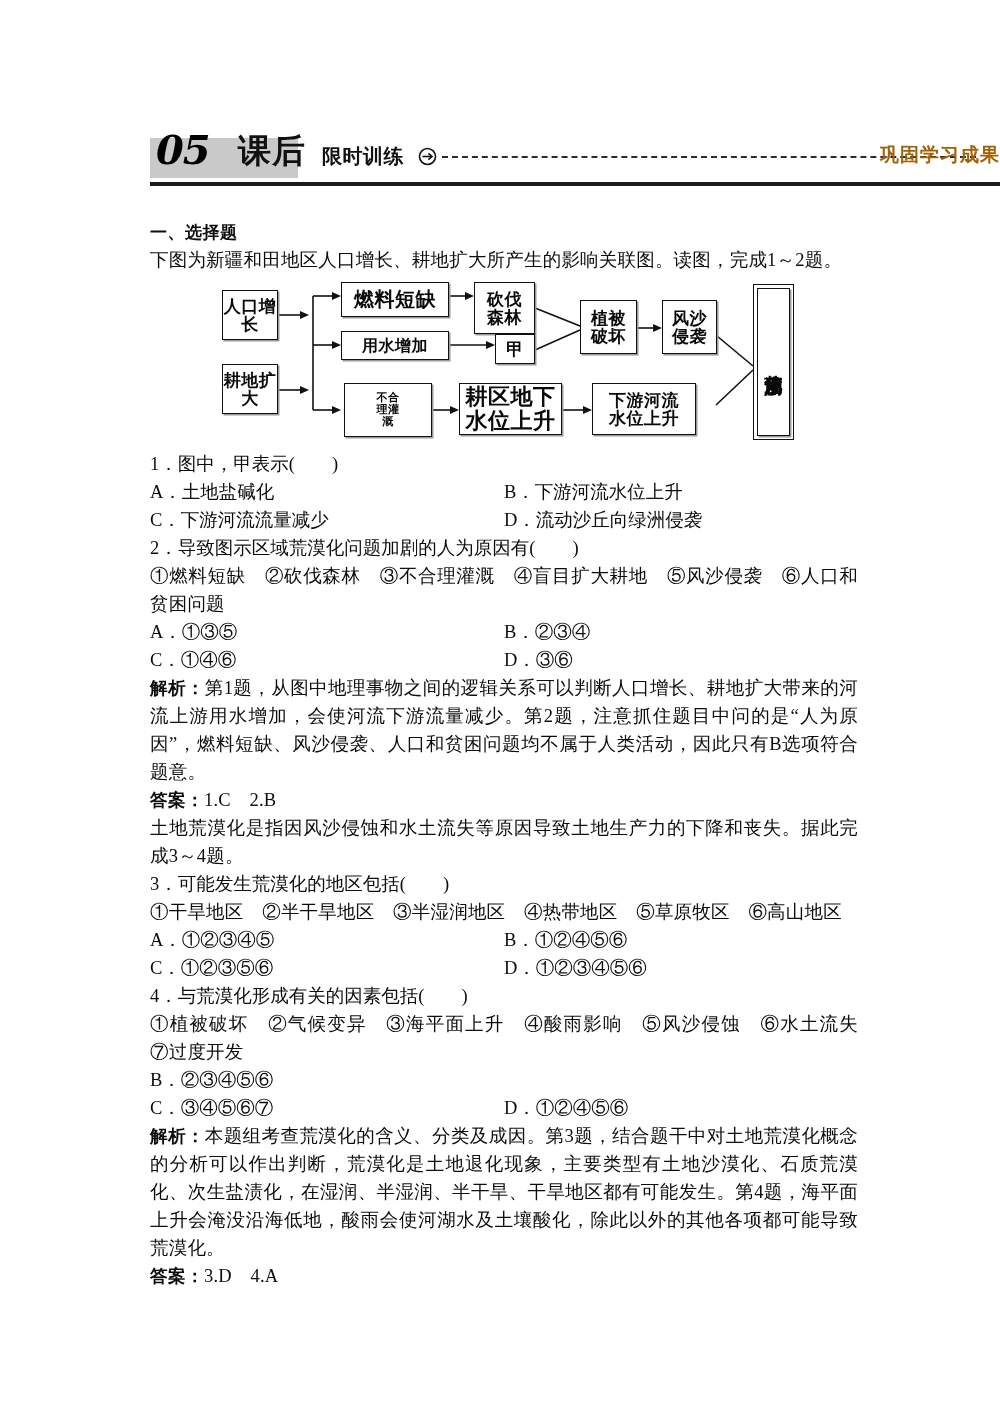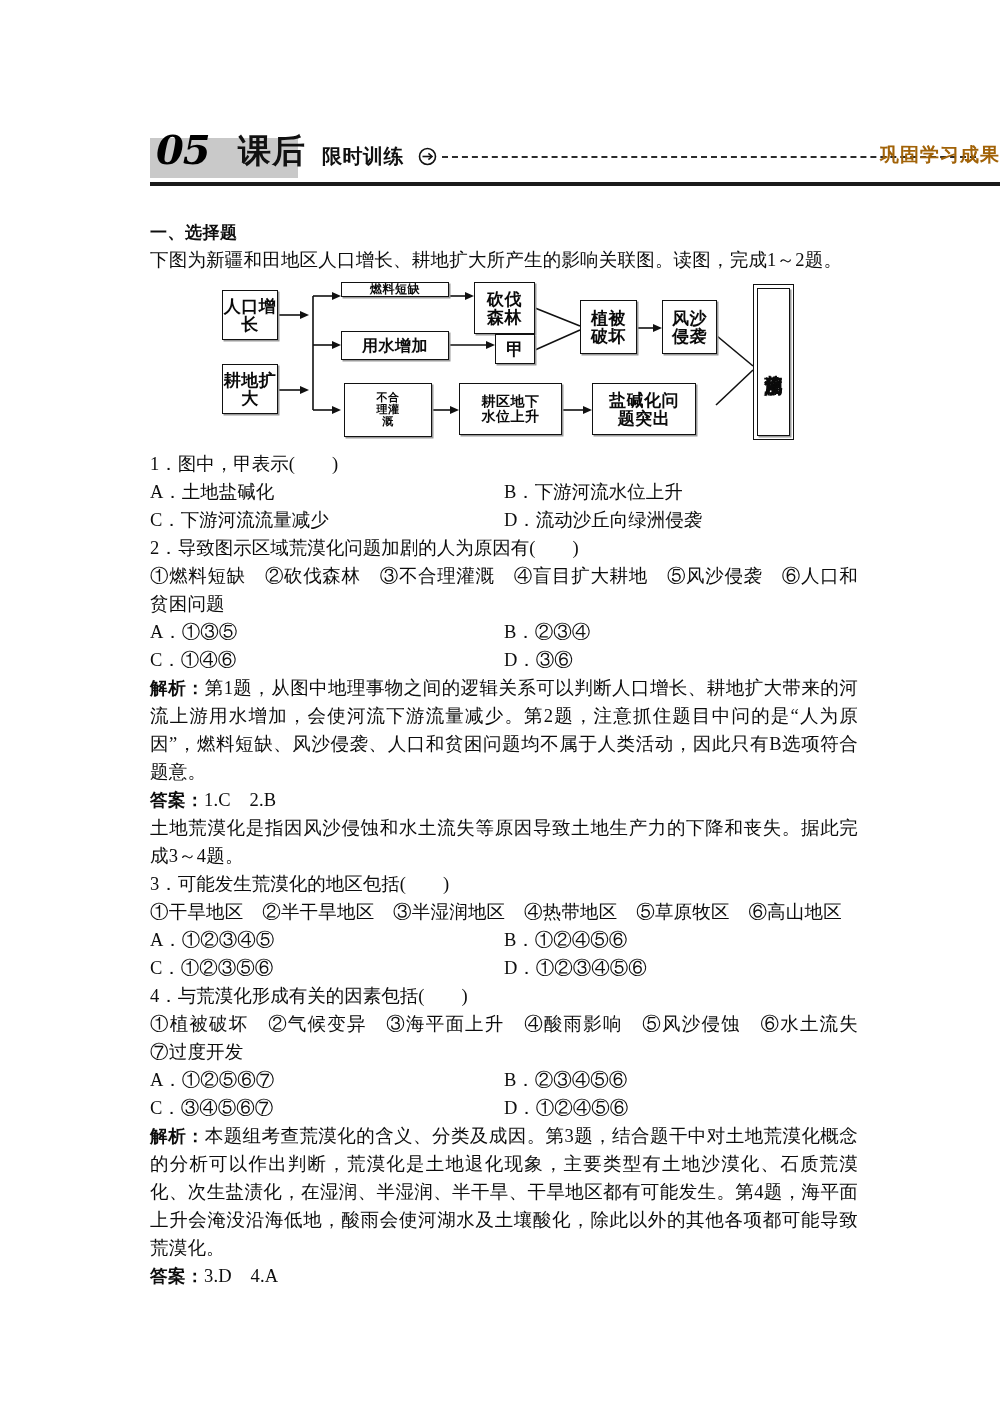--- a/index.html
+++ b/index.html
@@ -277,21 +277,21 @@
       </svg>
 
       <div class="dbox" style="left:72px; top:10px; width:56px; height:50px; font-size:17px;">
         <span style="display:block;">人口增长</span>
       </div>
 
       <div class="dbox" style="left:72px; top:84px; width:56px; height:50px; font-size:17px;">
         <span style="display:block;">耕地扩大</span>
       </div>
 
-      <div class="dbox" style="left:191px; top:2px; width:108px; height:15px; font-size:12px;">
+      <div class="dbox" style="left:191px; top:2px; width:108px; height:35px; font-size:20px;">
         <span>燃料短缺</span>
       </div>
 
       <div class="dbox" style="left:191px; top:51px; width:108px; height:29px; font-size:16px;">
         <span>用水增加</span>
       </div>
 
       <div class="dbox" style="left:194px; top:103px; width:88px; height:54px; font-size:11px;">
         <span style="display:block; width:2.2em;">不合理灌溉</span>
       </div>
@@ -305,26 +305,26 @@
       </div>
 
       <div class="dbox" style="left:430px; top:20px; width:57px; height:54px; font-size:17px;">
         <span style="display:block; width:2.2em;">植被破坏</span>
       </div>
 
       <div class="dbox" style="left:512px; top:20px; width:55px; height:54px; font-size:17px;">
         <span style="display:block; width:2.2em;">风沙侵袭</span>
       </div>
 
-      <div class="dbox" style="left:309px; top:103px; width:103px; height:52px; font-size:14px;">
+      <div class="dbox" style="left:309px; top:103px; width:103px; height:52px; font-size:22px;">
         <span style="display:block; width:4.3em;">耕区地下水位上升</span>
       </div>
 
       <div class="dbox" style="left:442px; top:103px; width:104px; height:52px; font-size:17px;">
-        <span style="display:block; width:4.3em;">盐碱化问题突出</span>
+        <span style="display:block; width:4.3em;">下游河流水位上升</span>
       </div>
 
       <div class="dbox dbl vert" style="left:607px; top:8px; width:33px; height:148px; font-size:18px;">
         <span>荒漠化加剧</span>
       </div>
     </div>
 
     <p class="qline">1．图中，甲表示(　　)</p>
     <div class="opts">
       <span class="o">A．土地盐碱化</span>
@@ -359,21 +359,20 @@
       <span class="o">B．①②④⑤⑥</span>
     </div>
     <div class="opts">
       <span class="o">C．①②③⑤⑥</span>
       <span class="o">D．①②③④⑤⑥</span>
     </div>
 
     <p class="qline">4．与荒漠化形成有关的因素包括(　　)</p>
     <p class="tx">①植被破坏　②气候变异　③海平面上升　④酸雨影响　⑤风沙侵蚀　⑥水土流失　⑦过度开发</p>
     <div class="opts">
-      <span class="o">A．①②⑤⑥⑦</span>
       <span class="o">B．②③④⑤⑥</span>
     </div>
     <div class="opts">
       <span class="o">C．③④⑤⑥⑦</span>
       <span class="o">D．①②④⑤⑥</span>
     </div>
 
     <p class="tx"><span class="lbl">解析：</span><span>本题组考查荒漠化的含义、分类及成因。第3题，结合题干中对土地荒漠化概念的分析可以作出判断，荒漠化是土地退化现象，主要类型有土地沙漠化、石质荒漠化、次生盐渍化，在湿润、半湿润、半干旱、干旱地区都有可能发生。第4题，海平面上升会淹没沿海低地，酸雨会使河湖水及土壤酸化，除此以外的其他各项都可能导致荒漠化。</span></p>
 
     <p class="tx"><span class="lbl">答案：</span><span>3.D　4.A</span></p>

